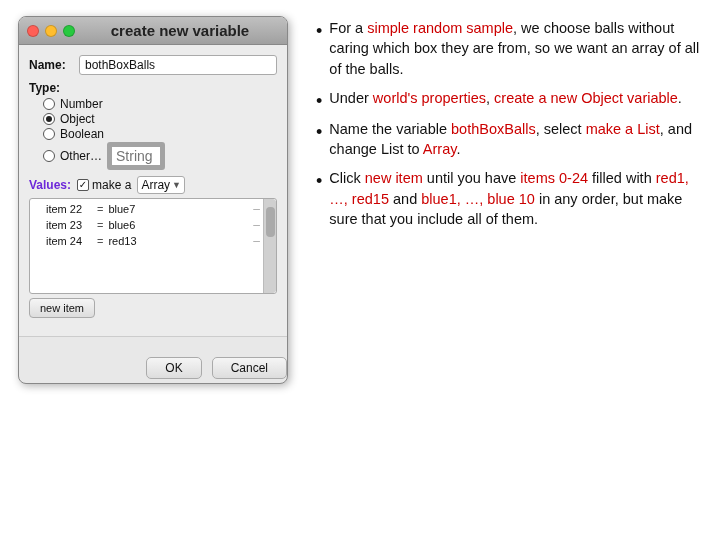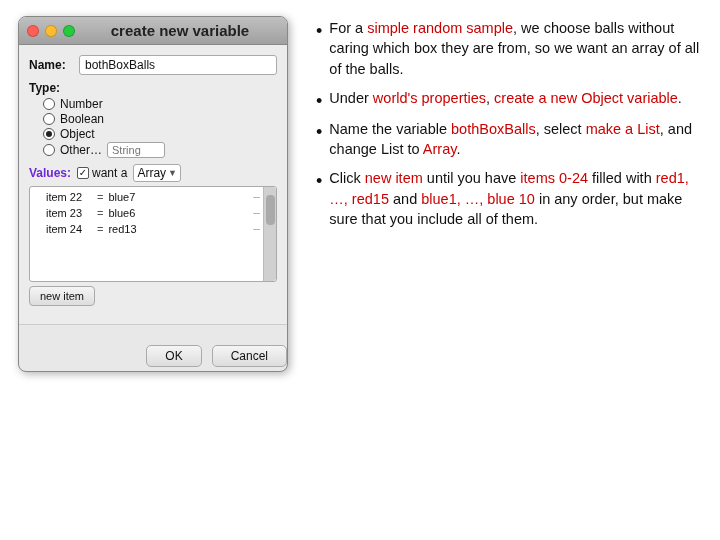--- a/index.html
+++ b/index.html
@@ -150,24 +150,24 @@
     }
 
     .other-row {
       display: flex;
       align-items: center;
       gap: 5px;
     }
 
     .other-input {
       background: #fff;
-      border: 1px solid #a3a3a3;
+      border: 5px solid #a3a3a3;
       border-radius: 3px;
       padding: 1px 4px;
-      font-size: 11px;
+      font-size: 14px;
       width: 58px;
       color: #888;
     }
 
     .values-section {
       margin-bottom: 4px;
     }
 
     .values-header {
       display: flex;
@@ -351,48 +351,48 @@
           <div class="type-section">
             <span class="dialog-label">Type:</span>
             <div class="radio-group">
 
               <div class="radio-item">
                 <div class="radio-circle"></div>
                 <span>Number</span>
               </div>
 
               <div class="radio-item">
-                <div class="radio-circle"></div>
-                <span>Boolean</span>
-              </div>
-
-              <div class="radio-item">
                 <div class="radio-circle selected">
                   <div class="radio-dot"></div>
                 </div>
                 <span>Object</span>
+              </div>
+
+              <div class="radio-item">
+                <div class="radio-circle"></div>
+                <span>Boolean</span>
               </div>
 
               <div class="radio-item other-row">
                 <div class="radio-circle"></div>
                 <span>Other…</span>
                 <input class="other-input" placeholder="String" readonly="" style="">
               </div>
 
             </div>
           </div>
 
           <div class="values-section">
             <div class="values-header">
               <span class="values-label">Values:</span>
               <div class="checkbox-wrap">
                 <div class="checkbox-box">
                   <span class="checkbox-check">✓</span>
                 </div>
-                <span>want a</span>
+                <span>make a</span>
               </div>
               <div class="array-dropdown">
                 <span>Array</span>
                 <span class="dropdown-arrow">▼</span>
               </div>
             </div>
 
             <div class="values-list-wrap">
               <div class="values-list">
 

